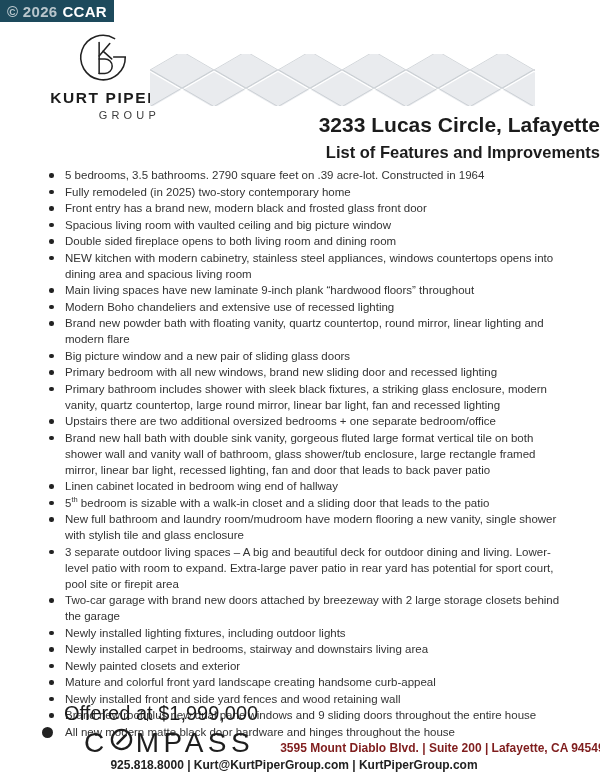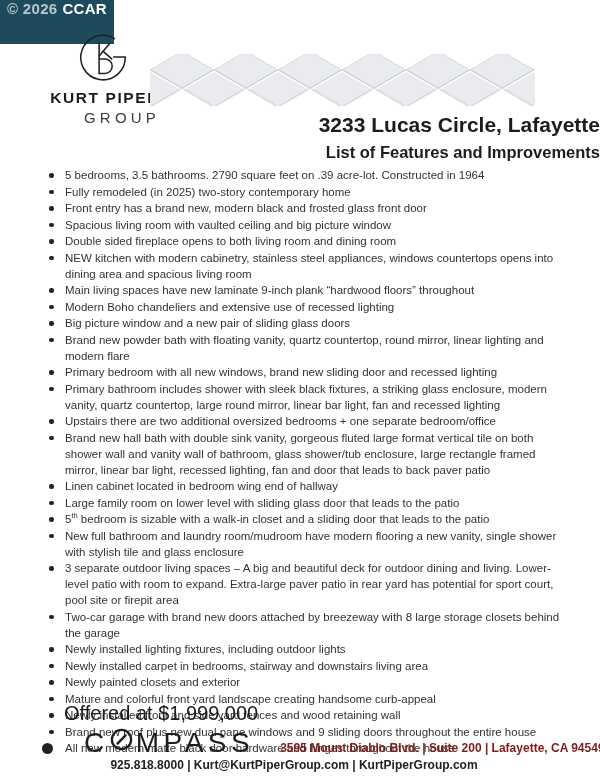--- a/index.html
+++ b/index.html
@@ -9,34 +9,34 @@
     height: 779px;
     background: #ffffff;
     font-family: "Liberation Sans", sans-serif;
     color: var(--body-text, #333);
     overflow: hidden;
   }
 
   
   .ccar-badge {
     position: absolute; top: 0; left: 0;
-    width: 114px; height: 44px;
+    width: 114px; height: 22px;
     background: var(--badge-bg, #1d4a5c);
-    display: flex; align-items: flex-start; justify-content: center;
+    display: flex; align-items: center; justify-content: center;
     gap: 5px;
     font-weight: bold; font-size: 15px; letter-spacing: 0.3px;
   }
   .ccar-badge .muted { color: var(--badge-muted, #b9c6cc); }
   .ccar-badge .org { color: var(--badge-text, #fff); }
 
   
   .kp-logo { position: absolute; left: 46px; top: 28px; width: 114px; text-align: right; }
   .kp-logo svg { display: block; margin: 0 auto; }
   .kp-name { margin-top: 3px; font-size: 15.5px; font-weight: bold; letter-spacing: 1.6px; color: var(--ink, #1d1d1d); white-space: nowrap; }
-  .kp-group { margin-top: 2px; font-size: 15px; letter-spacing: 4.2px; color: #3c3c3c; }
+  .kp-group { margin-top: 2px; font-size: 11px; letter-spacing: 4.2px; color: #3c3c3c; }
 
   
   .argyle { position: absolute; left: 150px; top: 54px; }
 
   
   .header { position: absolute; left: 40px; top: 113px; width: 560px; text-align: right; }
   .title { font-size: 21px; font-weight: bold; color: var(--ink, #111); }
   .subtitle { margin-top: 6px; font-size: 16.5px; font-weight: 600; color: var(--ink, #111); }
 
   
@@ -128,32 +128,31 @@
   <div class="features">
     <ul>
         <li>5 bedrooms, 3.5 bathrooms.  2790 square feet on .39 acre-lot.  Constructed in 1964</li>
         <li>Fully remodeled (in 2025) two-story contemporary home</li>
         <li>Front entry has a brand new, modern black and frosted glass front door</li>
         <li>Spacious living room with vaulted ceiling and big picture window</li>
         <li>Double sided fireplace opens to both living room and dining room</li>
         <li>NEW kitchen with modern cabinetry, stainless steel appliances, windows countertops opens into dining area and spacious living room</li>
         <li>Main living spaces have new laminate 9-inch plank “hardwood floors” throughout</li>
         <li>Modern Boho chandeliers and extensive use of recessed lighting</li>
+        <li>Brand new powder bath with floating vanity, quartz countertop, round mirror, linear lighting and modern flare</li>
         <li>Big picture window and a new pair of sliding glass doors</li>
-        <li>Brand new powder bath with floating vanity, quartz countertop, round mirror, linear lighting and modern flare</li>
         <li>Primary bedroom with all new windows, brand new sliding door and recessed lighting</li>
         <li>Primary bathroom includes shower with sleek black fixtures, a striking glass enclosure, modern vanity, quartz countertop, large round mirror, linear bar light, fan and recessed lighting</li>
         <li>Upstairs there are two additional oversized bedrooms + one separate bedroom/office</li>
         <li>Brand new hall bath with double sink vanity, gorgeous fluted large format vertical tile on both shower wall and vanity wall of bathroom, glass shower/tub enclosure, large rectangle framed mirror, linear bar light, recessed lighting, fan and door that leads to back paver patio</li>
         <li>Linen cabinet located in bedroom wing end of hallway</li>
-        <li>Large family room on lower level with sliding glass door that leads to the patio</li>
         <li>5<sup>th</sup> bedroom is sizable with a walk-in closet and a sliding door that leads to the patio</li>
         <li>New full bathroom and laundry room/mudroom have modern flooring a new vanity, single shower with stylish tile and glass enclosure</li>
         <li>3 separate outdoor living spaces – A big and beautiful deck for outdoor dining and living. Lower-level patio with room to expand.  Extra-large paver patio in rear yard has potential for sport court, pool site or firepit area</li>
-        <li>Two-car garage with brand new doors attached by breezeway with 8 large storage closets behind the garage</li>
+        <li>Two-car garage with brand new doors attached by breezeway with 2 large storage closets behind the garage</li>
         <li>Newly installed lighting fixtures, including outdoor lights</li>
         <li>Newly installed carpet in bedrooms, stairway and downstairs living area</li>
         <li>Newly painted closets and exterior</li>
         <li>Mature and colorful front yard landscape creating handsome curb-appeal</li>
         <li>Newly installed front and side yard fences and wood retaining wall</li>
         <li>Brand new roof plus new dual pane windows and 9 sliding doors throughout the entire house</li>
         <li class="big-bullet">All new modern matte black door hardware and hinges throughout the house</li>
       </ul>
   </div>
 

